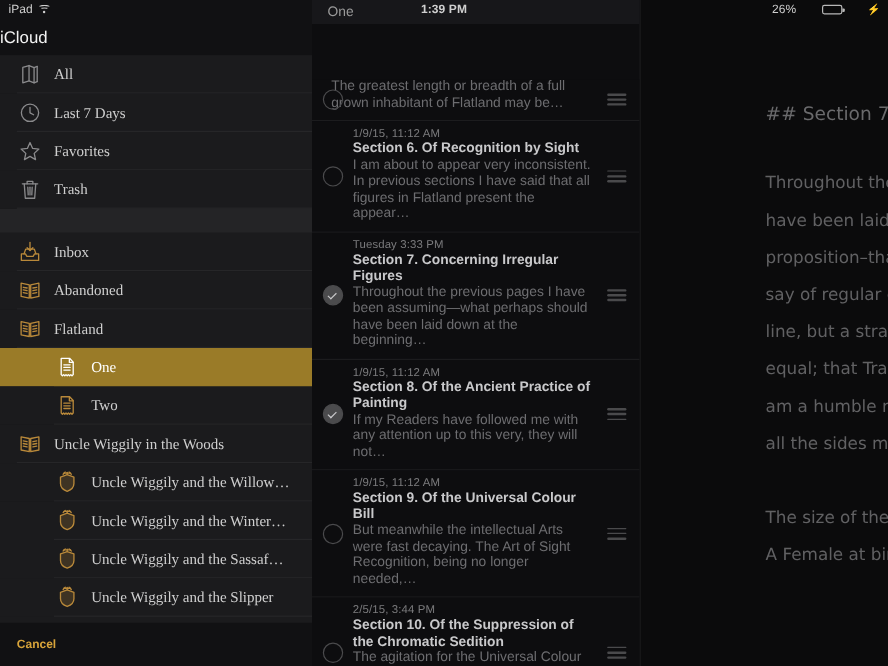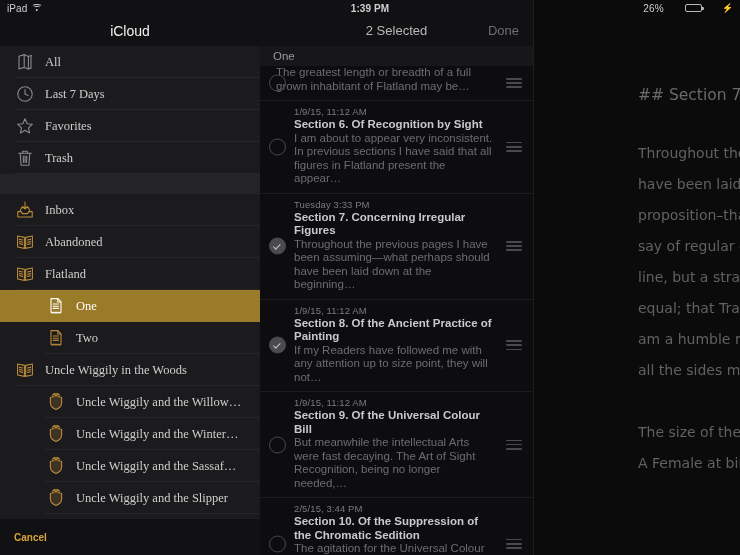--- a/index.html
+++ b/index.html
@@ -26,21 +26,21 @@
   .wifi-ico i:nth-child(1){ width:11px; height:5px; top:0.5px;}
   .wifi-ico i:nth-child(2){ width:7px; height:3.5px; top:2.5px;}
   .wifi-ico i:nth-child(3){ width:2.5px; height:2.5px; top:5px; border:none; background:#cfcfcf; border-radius:50%;}
   .batt{ width:17px; height:8px; border:1px solid #b8b8b8; border-radius:2px; position:relative; padding:1px;}
   .batt:after{ content:""; position:absolute; right:-3px; top:2px; width:1.5px; height:3px; background:#b8b8b8; border-radius:0 1px 1px 0;}
   .batt-fill{ height:100%; background:#4cd964; border-radius:1px;}
   .bolt{ font-size:9px; color:#cfcfcf; line-height:1; }
 
   
   .sidebar{ width:260px; height:555px; background:#161618; position:relative; flex:0 0 260px;}
-  .sidebar-head{ height:46px; display:flex; align-items:flex-end; justify-content:center;
+  .sidebar-head{ height:46px; display:flex; align-items:flex-end; justify-content:flex-start;
      padding-bottom:7px; background:#111113; }
   .sidebar-title{ font-size:14px; color:#f2f2f2; font-weight:500; }
   .side-scroll{ position:absolute; top:46px; left:0; right:0; bottom:0; overflow:hidden; background:#1b1b1d;}
   .srow{ height:32px; display:flex; align-items:center; padding-left:14px; position:relative; background:#1b1b1d;}
   .srow:after{ content:""; position:absolute; left:14px; right:0; bottom:0; height:1px; background:#262628;}
   .srow.indent{ padding-left:45px; }
   .srow.indent:after{ left:45px; }
   .srow.sel{ background:#9a7b28; }
   .srow.sel:after{ background:#9a7b28; }
   .srow .lbl{ font-size:12.5px; color:#cfcfcf; white-space:nowrap; overflow:hidden; text-overflow:ellipsis;font-family:Liberation Serif, serif;}
@@ -283,24 +283,20 @@
           </span>
           <span class="lbl">Uncle Wiggily and the Slipper</span>
         </div>
       </div>
     <div class="cancel-bar">
       <span>Cancel</span>
     </div>
   </div>
 
   <div class="notelist">
-    <div class="nl-head">
-      <div class="nl-title">2 Selected</div>
-      <div class="nl-done">Done</div>
-    </div>
     <div class="nl-sec">One</div>
     <div class="nl-scroll" id="notescroll">
         <div class="nrow partial">
           <span class="ncheck"></span>
           <div class="nprev">The greatest length or breadth of a full grown inhabitant of Flatland may be…</div>
           <span class="nhandle">
             <i></i>
             <i></i>
             <i></i>
           </span>
@@ -324,21 +320,21 @@
           <span class="nhandle">
             <i></i>
             <i></i>
             <i></i>
           </span>
         </div>
         <div class="nrow">
           <span class="ncheck on"></span>
           <div class="ndate">1/9/15, 11:12 AM</div>
           <div class="ntitle">Section 8. Of the Ancient Practice of Painting</div>
-          <div class="nprev">If my Readers have followed me with any attention up to size point, they will not…</div>
+          <div class="nprev">If my Readers have followed me with any attention up to this very, they will not…</div>
           <span class="nhandle">
             <i></i>
             <i></i>
             <i></i>
           </span>
         </div>
         <div class="nrow">
           <span class="ncheck"></span>
           <div class="ndate">1/9/15, 11:12 AM</div>
           <div class="ntitle">Section 9. Of the Universal Colour Bill</div>

